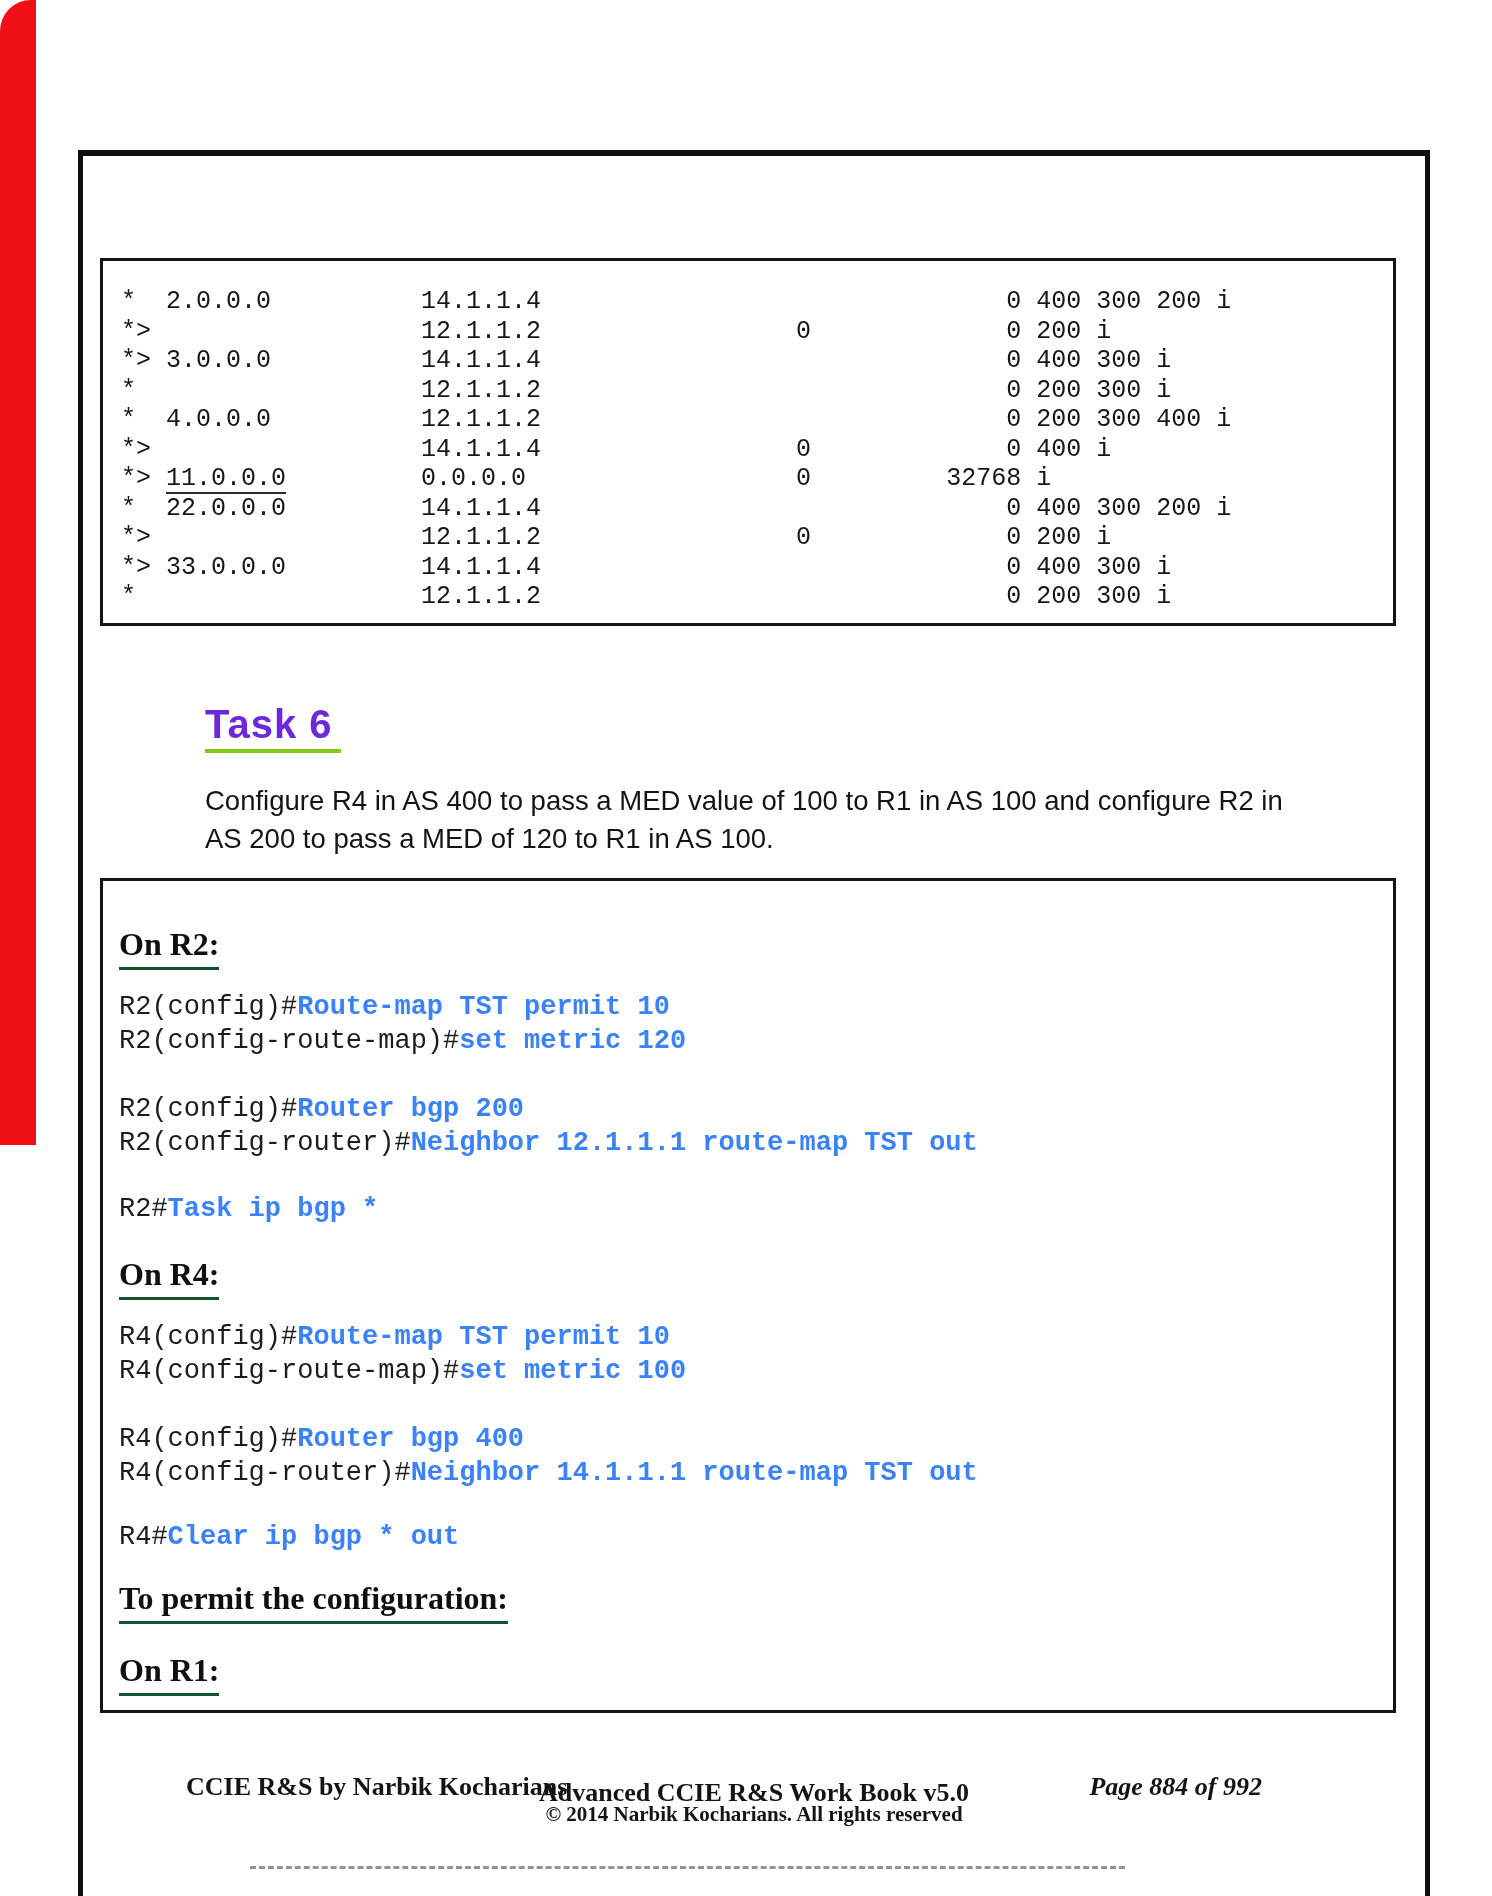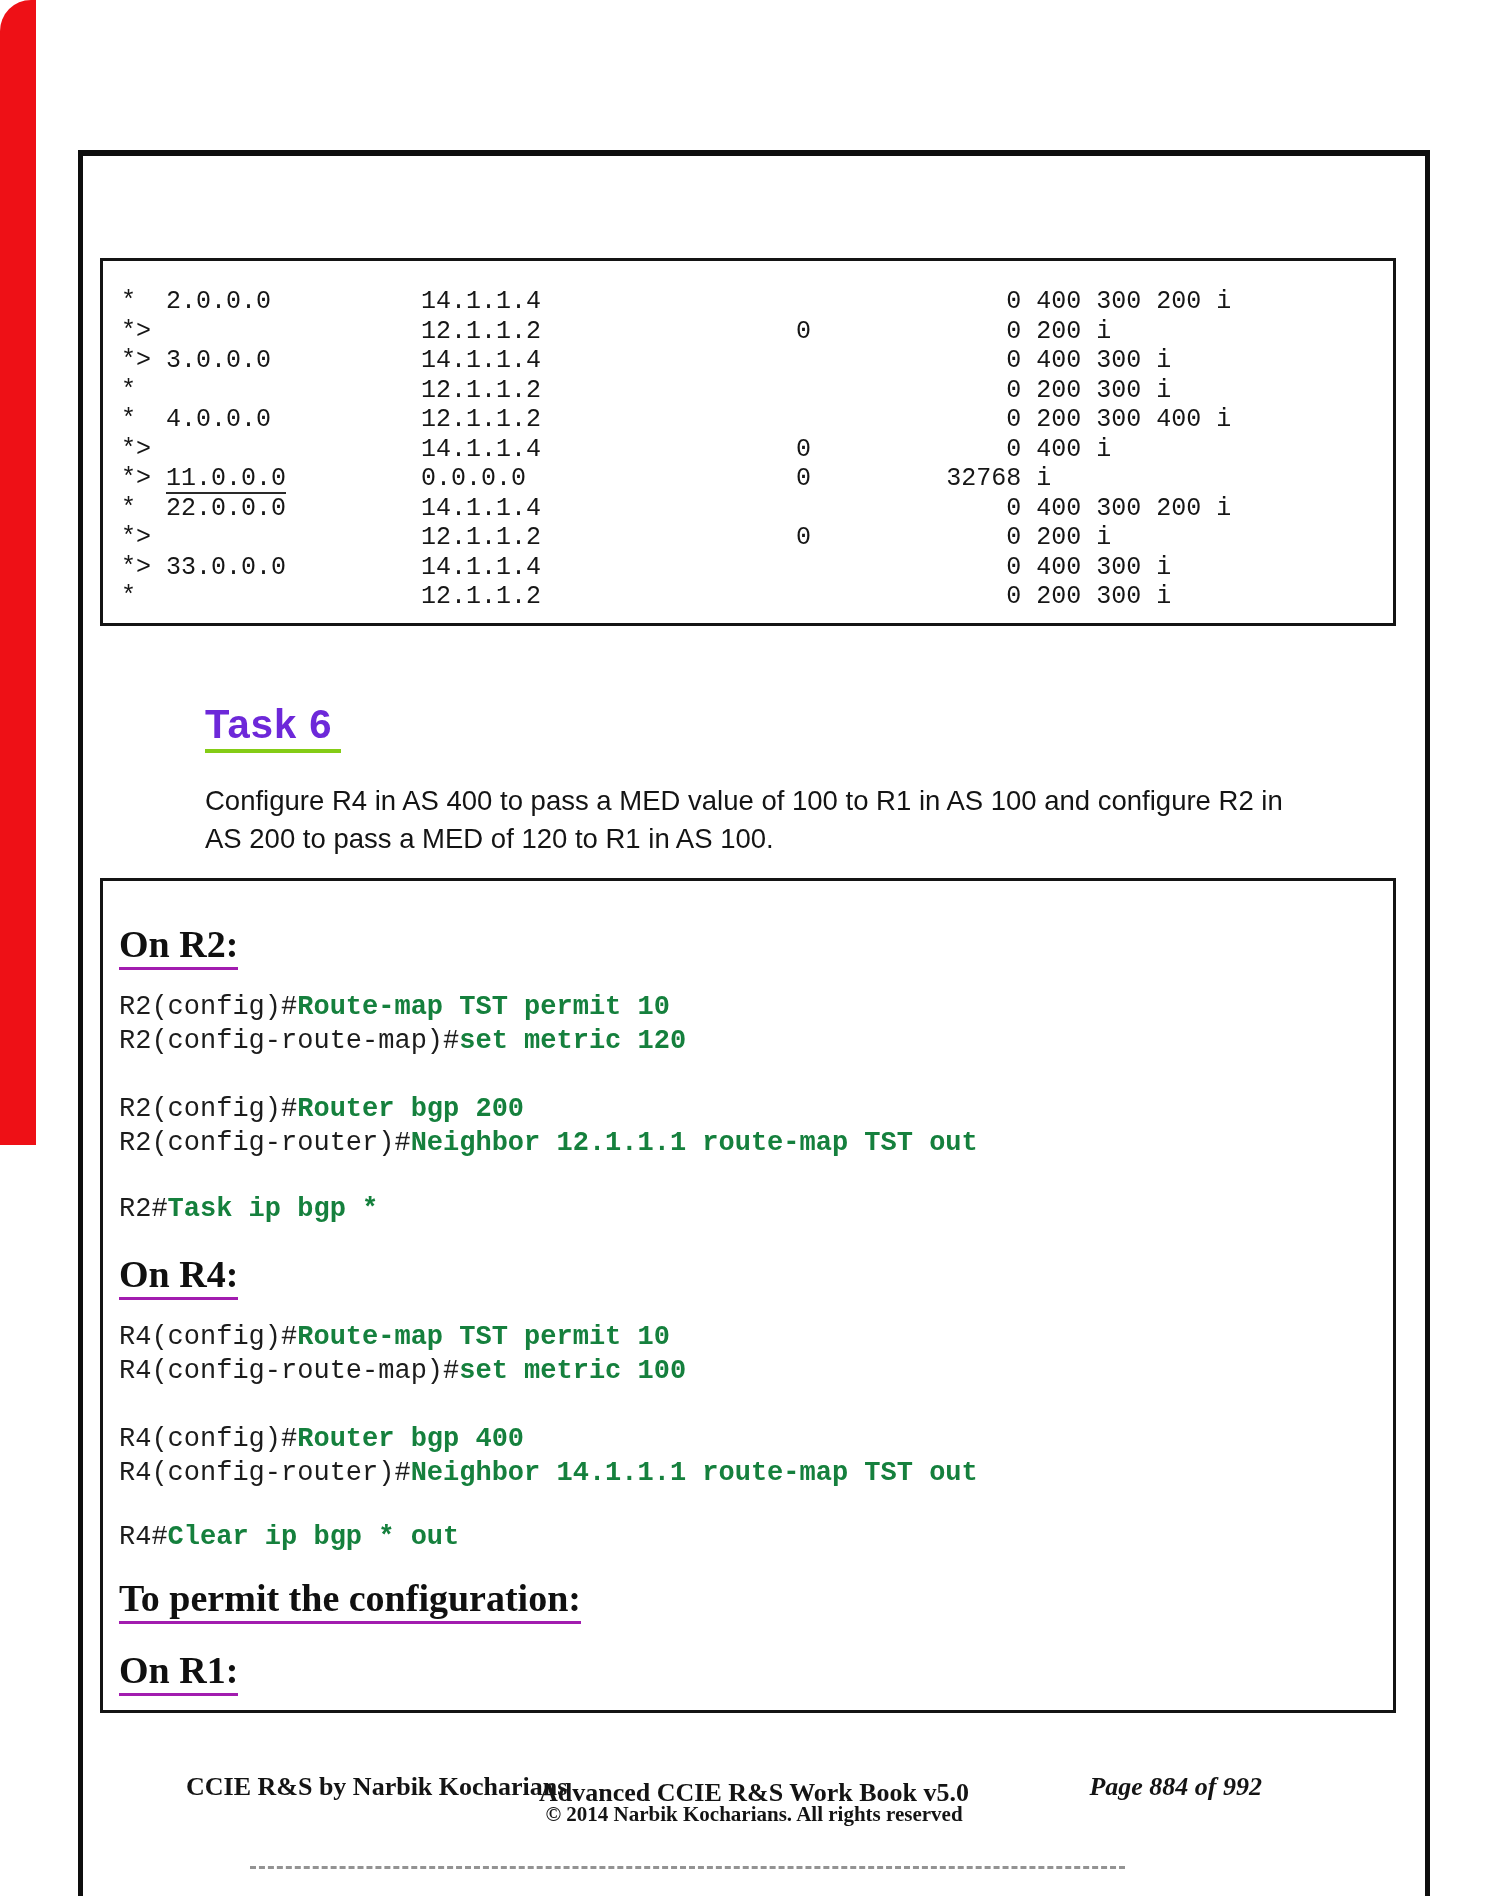--- a/index.html
+++ b/index.html
@@ -60,32 +60,32 @@
   }
   
   .config-box{
     position:absolute;left:100px;top:878px;width:1296px;height:835px;
     border:3px solid #141414;
     box-sizing:border-box;
   }
   .serif-h{
     position:absolute;left:16px;
     font-family:"Liberation Serif", serif;
-    font-weight:bold;font-size:38px;line-height:42px;color:#101010;
-    border-bottom:3px solid #a21caf;
+    font-weight:bold;font-size:32px;line-height:42px;color:#101010;
+    border-bottom:3px solid #14532d;
     padding-bottom:2px;
     white-space:nowrap;
   }
   .tline{
     position:absolute;left:16px;
     font-family:"Liberation Mono", monospace;
     font-size:27px;line-height:32px;color:#1c1c1c;
     white-space:pre;
   }
-  .tline .cmd{font-weight:bold;color:#15803d;}
+  .tline .cmd{font-weight:bold;color:#3b82f6;}
   
   .footer-left{
     position:absolute;left:186px;top:1772px;
     font-family:"Liberation Serif", serif;font-weight:bold;font-size:26px;
     white-space:nowrap;color:#141414;
   }
   .footer-center{
     position:absolute;left:754px;top:1772px;transform:translateX(-50%);
     font-family:"Liberation Serif", serif;font-weight:bold;font-size:26px;
     text-align:center;white-space:nowrap;color:#141414;margin-top:6px;

